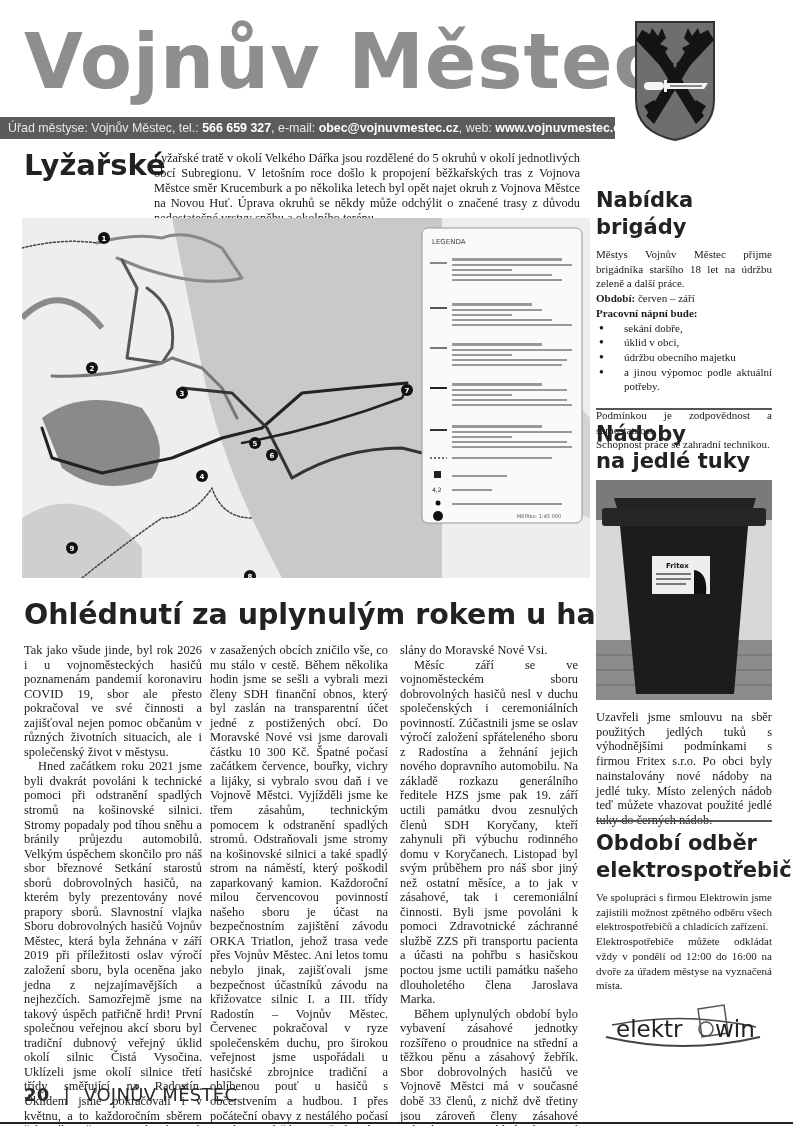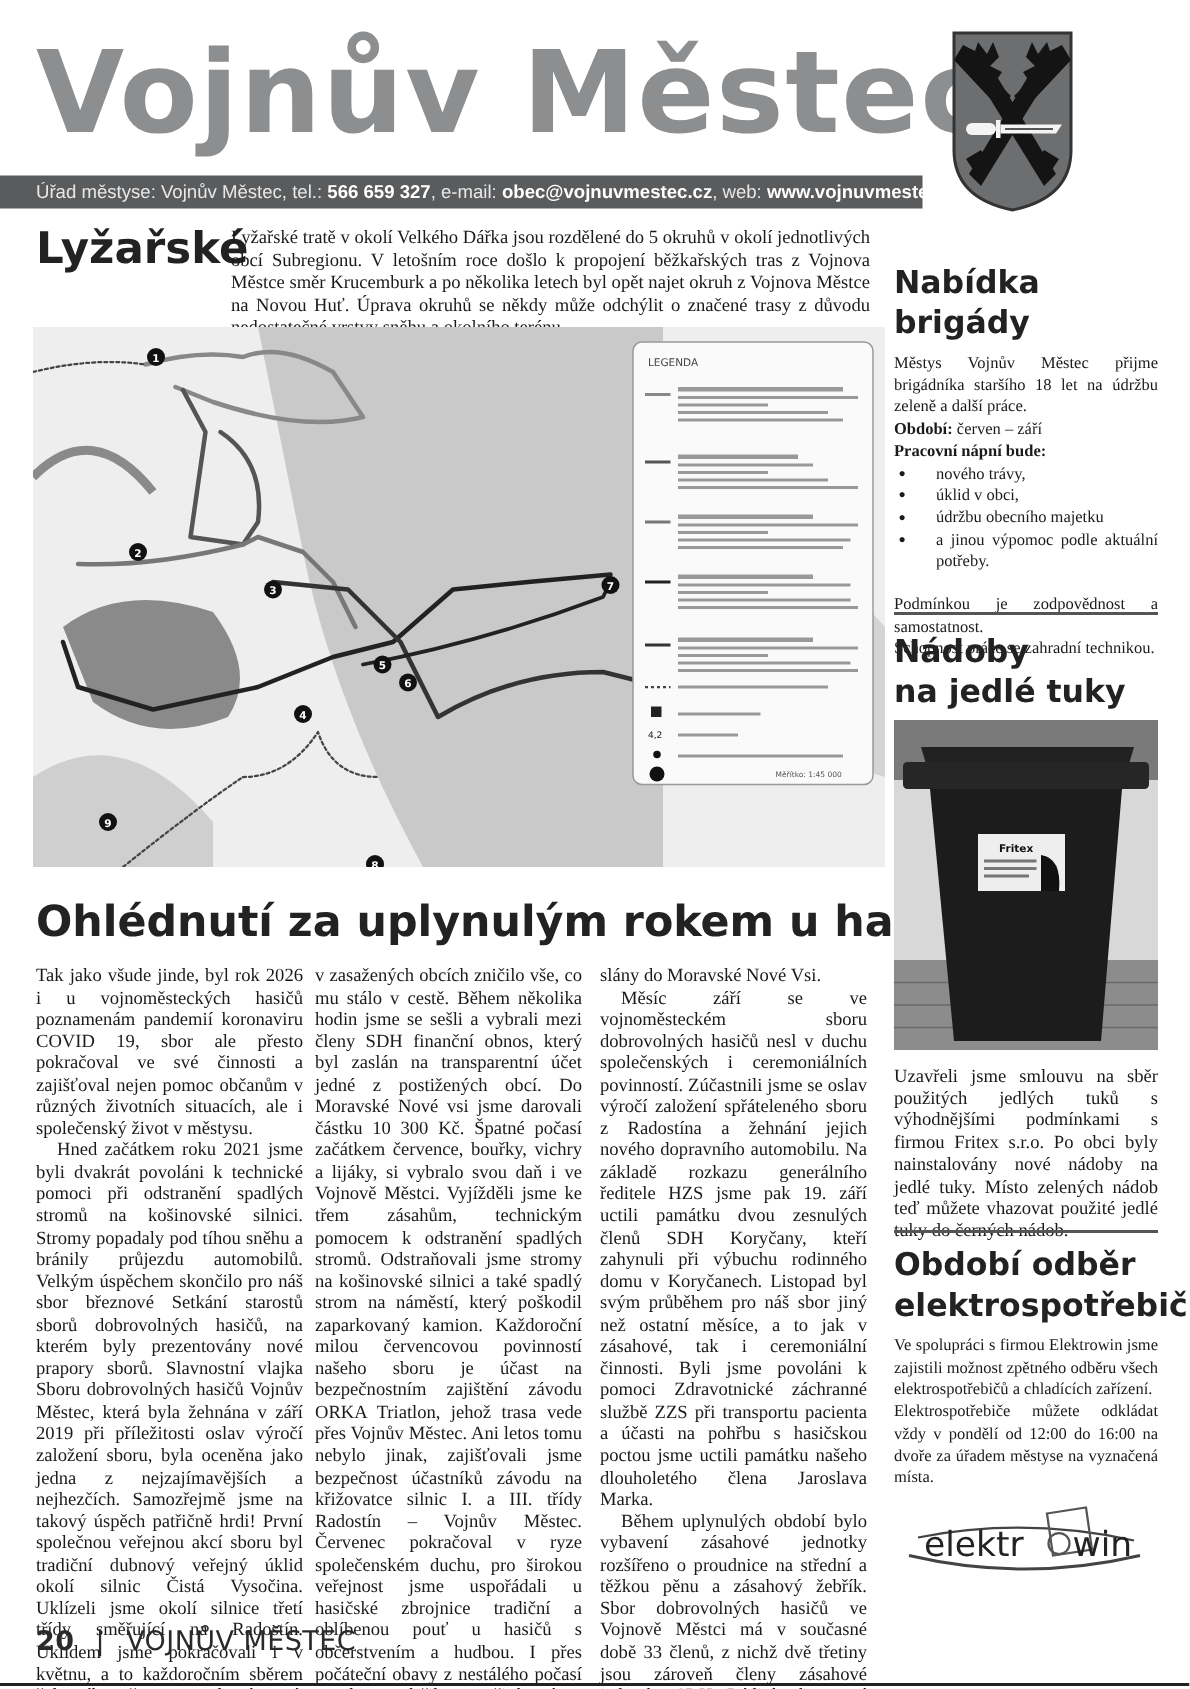--- a/index.html
+++ b/index.html
@@ -8,21 +8,21 @@
 
   .masthead-title {
     position: absolute; left: 24px; top: 24px;
     font-family: "DejaVu Sans", sans-serif; font-weight: bold;
     font-size: 76px; letter-spacing: 1px; color: #8d8e90; line-height: 1;
   }
   .contact-bar {
     position: absolute; left: 0; top: 117px; width: 615px; height: 22px;
     background: #5a5b5d; color: #e8e8e8;
     font-family: "Liberation Sans", sans-serif; font-size: 12.4px;
-    line-height: 22px; padding-left: 24px; white-space: nowrap;
+    line-height: 22px; padding-left: 8px; white-space: nowrap;
   }
   .contact-bar b { color: #ffffff; }
   .crest { position: absolute; left: 634px; top: 20px; width: 82px; height: 122px; }
 
   .h-sans { font-family: "DejaVu Sans", sans-serif; font-weight: bold; color: #222; }
 
   .ski-title { position: absolute; left: 24px; top: 148px; font-size: 29px; line-height: 34px; }
   .ski-text {
     position: absolute; left: 154px; top: 151px; width: 426px;
     font-size: 12.4px; line-height: 15px; text-align: justify;
@@ -181,28 +181,28 @@
 <div class="col col2">
   <p>v zasažených obcích zničilo vše, co mu stálo v cestě. Během několika hodin jsme se sešli a vybrali mezi členy SDH finanční obnos, který byl zaslán na transparentní účet jedné z postižených obcí. Do Moravské Nové vsi jsme darovali částku 10 300 Kč. Špatné počasí začátkem července, bouřky, vichry a lijáky, si vybralo svou daň i ve Vojnově Městci. Vyjížděli jsme ke třem zásahům, technickým pomocem k odstranění spadlých stromů. Odstraňovali jsme stromy na košinovské silnici a také spadlý strom na náměstí, který poškodil zaparkovaný kamion. Každoroční milou červencovou povinností našeho sboru je účast na bezpečnostním zajištění závodu ORKA Triatlon, jehož trasa vede přes Vojnův Městec. Ani letos tomu nebylo jinak, zajišťovali jsme bezpečnost účastníků závodu na křižovatce silnic I. a III. třídy Radostín – Vojnův Městec. Červenec pokračoval v ryze společenském duchu, pro širokou veřejnost jsme uspořádali u hasičské zbrojnice tradiční a oblíbenou pouť u hasičů s občerstvením a hudbou. I přes počáteční obavy z nestálého počasí se akce vydařila a naši hosté se dobře bavili. Během pouťových oslav byla u stánku s občerstvením také k dispozici pokladnička, do které každý, kdo chtěl, mohl přispět drobným obnosem na obce zasažené červnovým tornádem. Vybralo se celkem 1091 Kč, které byly opět za-</p>
 </div>
 <div class="col col3">
   <p>slány do Moravské Nové Vsi.</p>
   <p>Měsíc září se ve vojnoměsteckém sboru dobrovolných hasičů nesl v duchu společenských i ceremoniálních povinností. Zúčastnili jsme se oslav výročí založení spřáteleného sboru z Radostína a žehnání jejich nového dopravního automobilu. Na základě rozkazu generálního ředitele HZS jsme pak 19. září uctili památku dvou zesnulých členů SDH Koryčany, kteří zahynuli při výbuchu rodinného domu v Koryčanech. Listopad byl svým průběhem pro náš sbor jiný než ostatní měsíce, a to jak v zásahové, tak i ceremoniální činnosti. Byli jsme povoláni k pomoci Zdravotnické záchranné službě ZZS při transportu pacienta a účasti na pohřbu s hasičskou poctou jsme uctili památku našeho dlouholetého člena Jaroslava Marka.</p>
   <p>Během uplynulých období bylo vybavení zásahové jednotky rozšířeno o proudnice na střední a těžkou pěnu a zásahový žebřík. Sbor dobrovolných hasičů ve Vojnově Městci má v současné době 33 členů, z nichž dvě třetiny jsou zároveň členy zásahové jednotky SDH. Rádi bychom své řady rozšířili o další zájemce o hasičskou práci, hlavně děti a mladé hasiče. A právě dětem bychom se v následujícím období rádi věnovali více. Hasičina je totiž nejen koníčkem, ale i životním stylem nás všech!</p>
 
 </div>
 
-<div class="side" style="top:175px;">
+<div class="side" style="top:187px;">
   <h2 class="h-sans">Nabídka brigády</h2>
   <div class="txt" style="margin-top:6px;">
     <p>Městys Vojnův Městec přijme brigádníka staršího 18 let na údržbu zeleně a další práce.</p>
     <p><b>Období:</b><span> červen – září</span></p>
     <p><b>Pracovní nápní bude:</b></p>
     <ul>
-      <li>nového trávy,</li>
+      <li>sekání dobře,</li>
       <li>úklid v obci,</li>
       <li>údržbu obecního majetku</li>
       <li>a jinou výpomoc podle aktuální potřeby.</li>
     </ul>
     <p style="margin-top:14px;">Podmínkou je zodpovědnost a samostatnost.</p>
     <p>Schopnost práce se zahradní technikou.</p>
   </div>
 </div>
 <div class="side-divider" style="top:408px;"></div>
 

